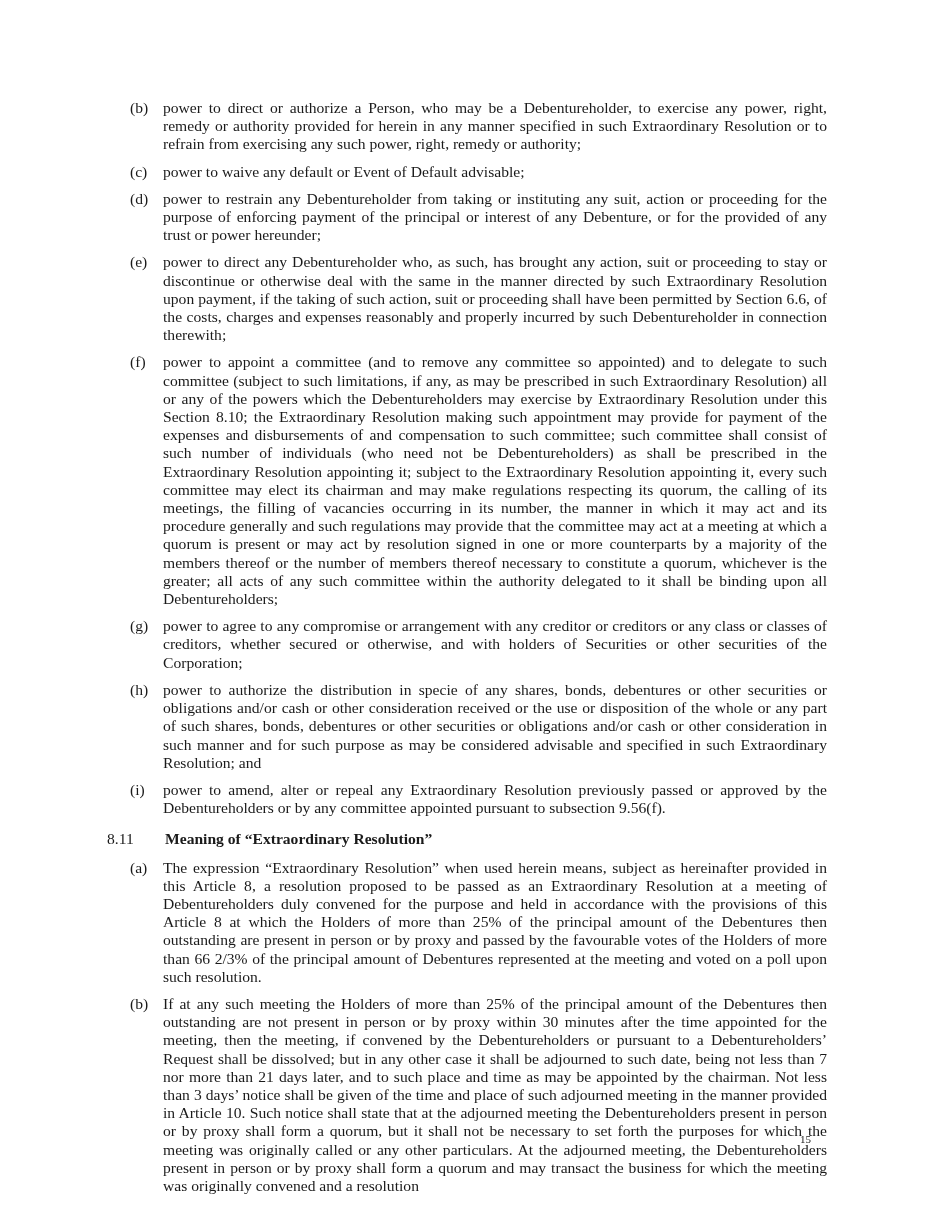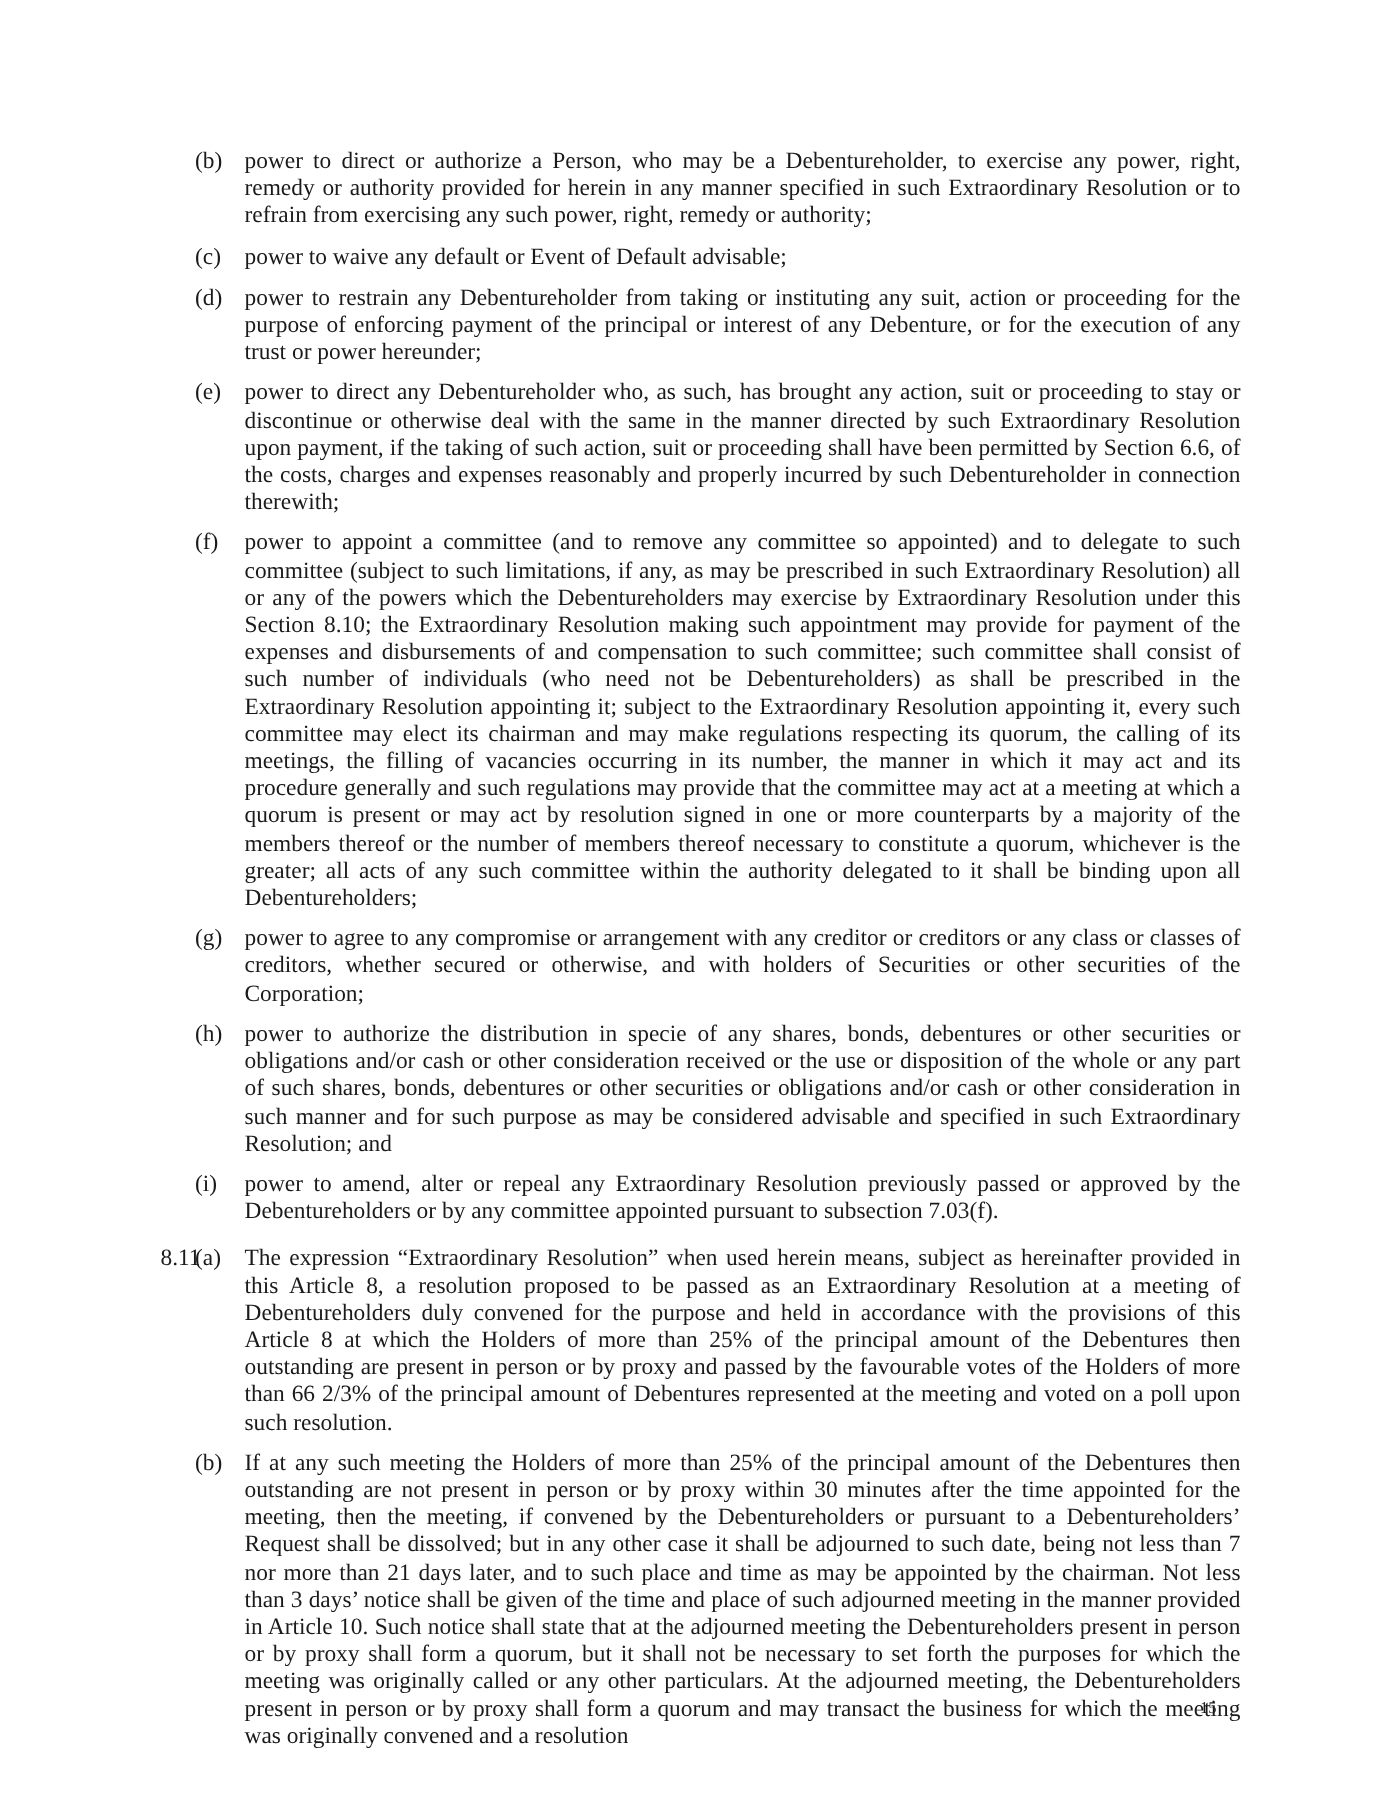--- a/index.html
+++ b/index.html
@@ -73,21 +73,21 @@
       <p>power to direct or authorize a Person, who may be a Debentureholder, to exercise any power, right, remedy or authority provided for herein in any manner specified in such Extraordinary Resolution or to refrain from exercising any such power, right, remedy or authority;</p>
     </div>
 
     <div class="item">
       <span class="label">(c)</span>
       <p>power to waive any default or Event of Default advisable;</p>
     </div>
 
     <div class="item">
       <span class="label">(d)</span>
-      <p>power to restrain any Debentureholder from taking or instituting any suit, action or proceeding for the purpose of enforcing payment of the principal or interest of any Debenture, or for the execution of any trust or power hereunder;</p>
+      <p>power to restrain any Debentureholder from taking or instituting any suit, action or proceeding for the purpose of enforcing payment of the principal or interest of any Debenture, or for the provided of any trust or power hereunder;</p>
     </div>
 
     <div class="item">
       <span class="label">(e)</span>
       <p>power to direct any Debentureholder who, as such, has brought any action, suit or proceeding to stay or discontinue or otherwise deal with the same in the manner directed by such Extraordinary Resolution upon payment, if the taking of such action, suit or proceeding shall have been permitted by Section 6.6, of the costs, charges and expenses reasonably and properly incurred by such Debentureholder in connection therewith;</p>
     </div>
 
     <div class="item">
       <span class="label">(f)</span>
       <p>power to appoint a committee (and to remove any committee so appointed) and to delegate to such committee (subject to such limitations, if any, as may be prescribed in such Extraordinary Resolution) all or any of the powers which the Debentureholders may exercise by Extraordinary Resolution under this Section 8.10; the Extraordinary Resolution making such appointment may provide for payment of the expenses and disbursements of and compensation to such committee; such committee shall consist of such number of individuals (who need not be Debentureholders) as shall be prescribed in the Extraordinary Resolution appointing it; subject to the Extraordinary Resolution appointing it, every such committee may elect its chairman and may make regulations respecting its quorum, the calling of its meetings, the filling of vacancies occurring in its number, the manner in which it may act and its procedure generally and such regulations may provide that the committee may act at a meeting at which a quorum is present or may act by resolution signed in one or more counterparts by a majority of the members thereof or the number of members thereof necessary to constitute a quorum, whichever is the greater; all acts of any such committee within the authority delegated to it shall be binding upon all Debentureholders;</p>
@@ -98,25 +98,26 @@
       <p>power to agree to any compromise or arrangement with any creditor or creditors or any class or classes of creditors, whether secured or otherwise, and with holders of Securities or other securities of the Corporation;</p>
     </div>
 
     <div class="item">
       <span class="label">(h)</span>
       <p>power to authorize the distribution in specie of any shares, bonds, debentures or other securities or obligations and/or cash or other consideration received or the use or disposition of the whole or any part of such shares, bonds, debentures or other securities or obligations and/or cash or other consideration in such manner and for such purpose as may be considered advisable and specified in such Extraordinary Resolution; and</p>
     </div>
 
     <div class="item">
       <span class="label">(i)</span>
-      <p>power to amend, alter or repeal any Extraordinary Resolution previously passed or approved by the Debentureholders or by any committee appointed pursuant to subsection 7.03(f).</p>
+      <p>power to amend, alter or repeal any Extraordinary Resolution previously passed or approved by the Debentureholders or by any committee appointed pursuant to subsection 9.56(f).</p>
     </div>
 
     <div class="section-heading">
       <span class="num">8.11</span>
+      <span class="title">Meaning of “Extraordinary Resolution”</span>
     </div>
 
     <div class="item">
       <span class="label">(a)</span>
       <p>The expression “Extraordinary Resolution” when used herein means, subject as hereinafter provided in this Article 8, a resolution proposed to be passed as an Extraordinary Resolution at a meeting of Debentureholders duly convened for the purpose and held in accordance with the provisions of this Article 8 at which the Holders of more than 25% of the principal amount of the Debentures then outstanding are present in person or by proxy and passed by the favourable votes of the Holders of more than 66 2/3% of the principal amount of Debentures represented at the meeting and voted on a poll upon such resolution.</p>
     </div>
 
     <div class="item">
       <span class="label">(b)</span>
       <p>If at any such meeting the Holders of more than 25% of the principal amount of the Debentures then outstanding are not present in person or by proxy within 30 minutes after the time appointed for the meeting, then the meeting, if convened by the Debentureholders or pursuant to a Debentureholders’ Request shall be dissolved; but in any other case it shall be adjourned to such date, being not less than 7 nor more than 21 days later, and to such place and time as may be appointed by the chairman.  Not less than 3 days’ notice shall be given of the time and place of such adjourned meeting in the manner provided in Article 10.  Such notice shall state that at the adjourned meeting the Debentureholders present in person or by proxy shall form a quorum, but it shall not be necessary to set forth the purposes for which the meeting was originally called or any other particulars.  At the adjourned meeting, the Debentureholders present in person or by proxy shall form a quorum and may transact the business for which the meeting was originally convened and a resolution</p>

